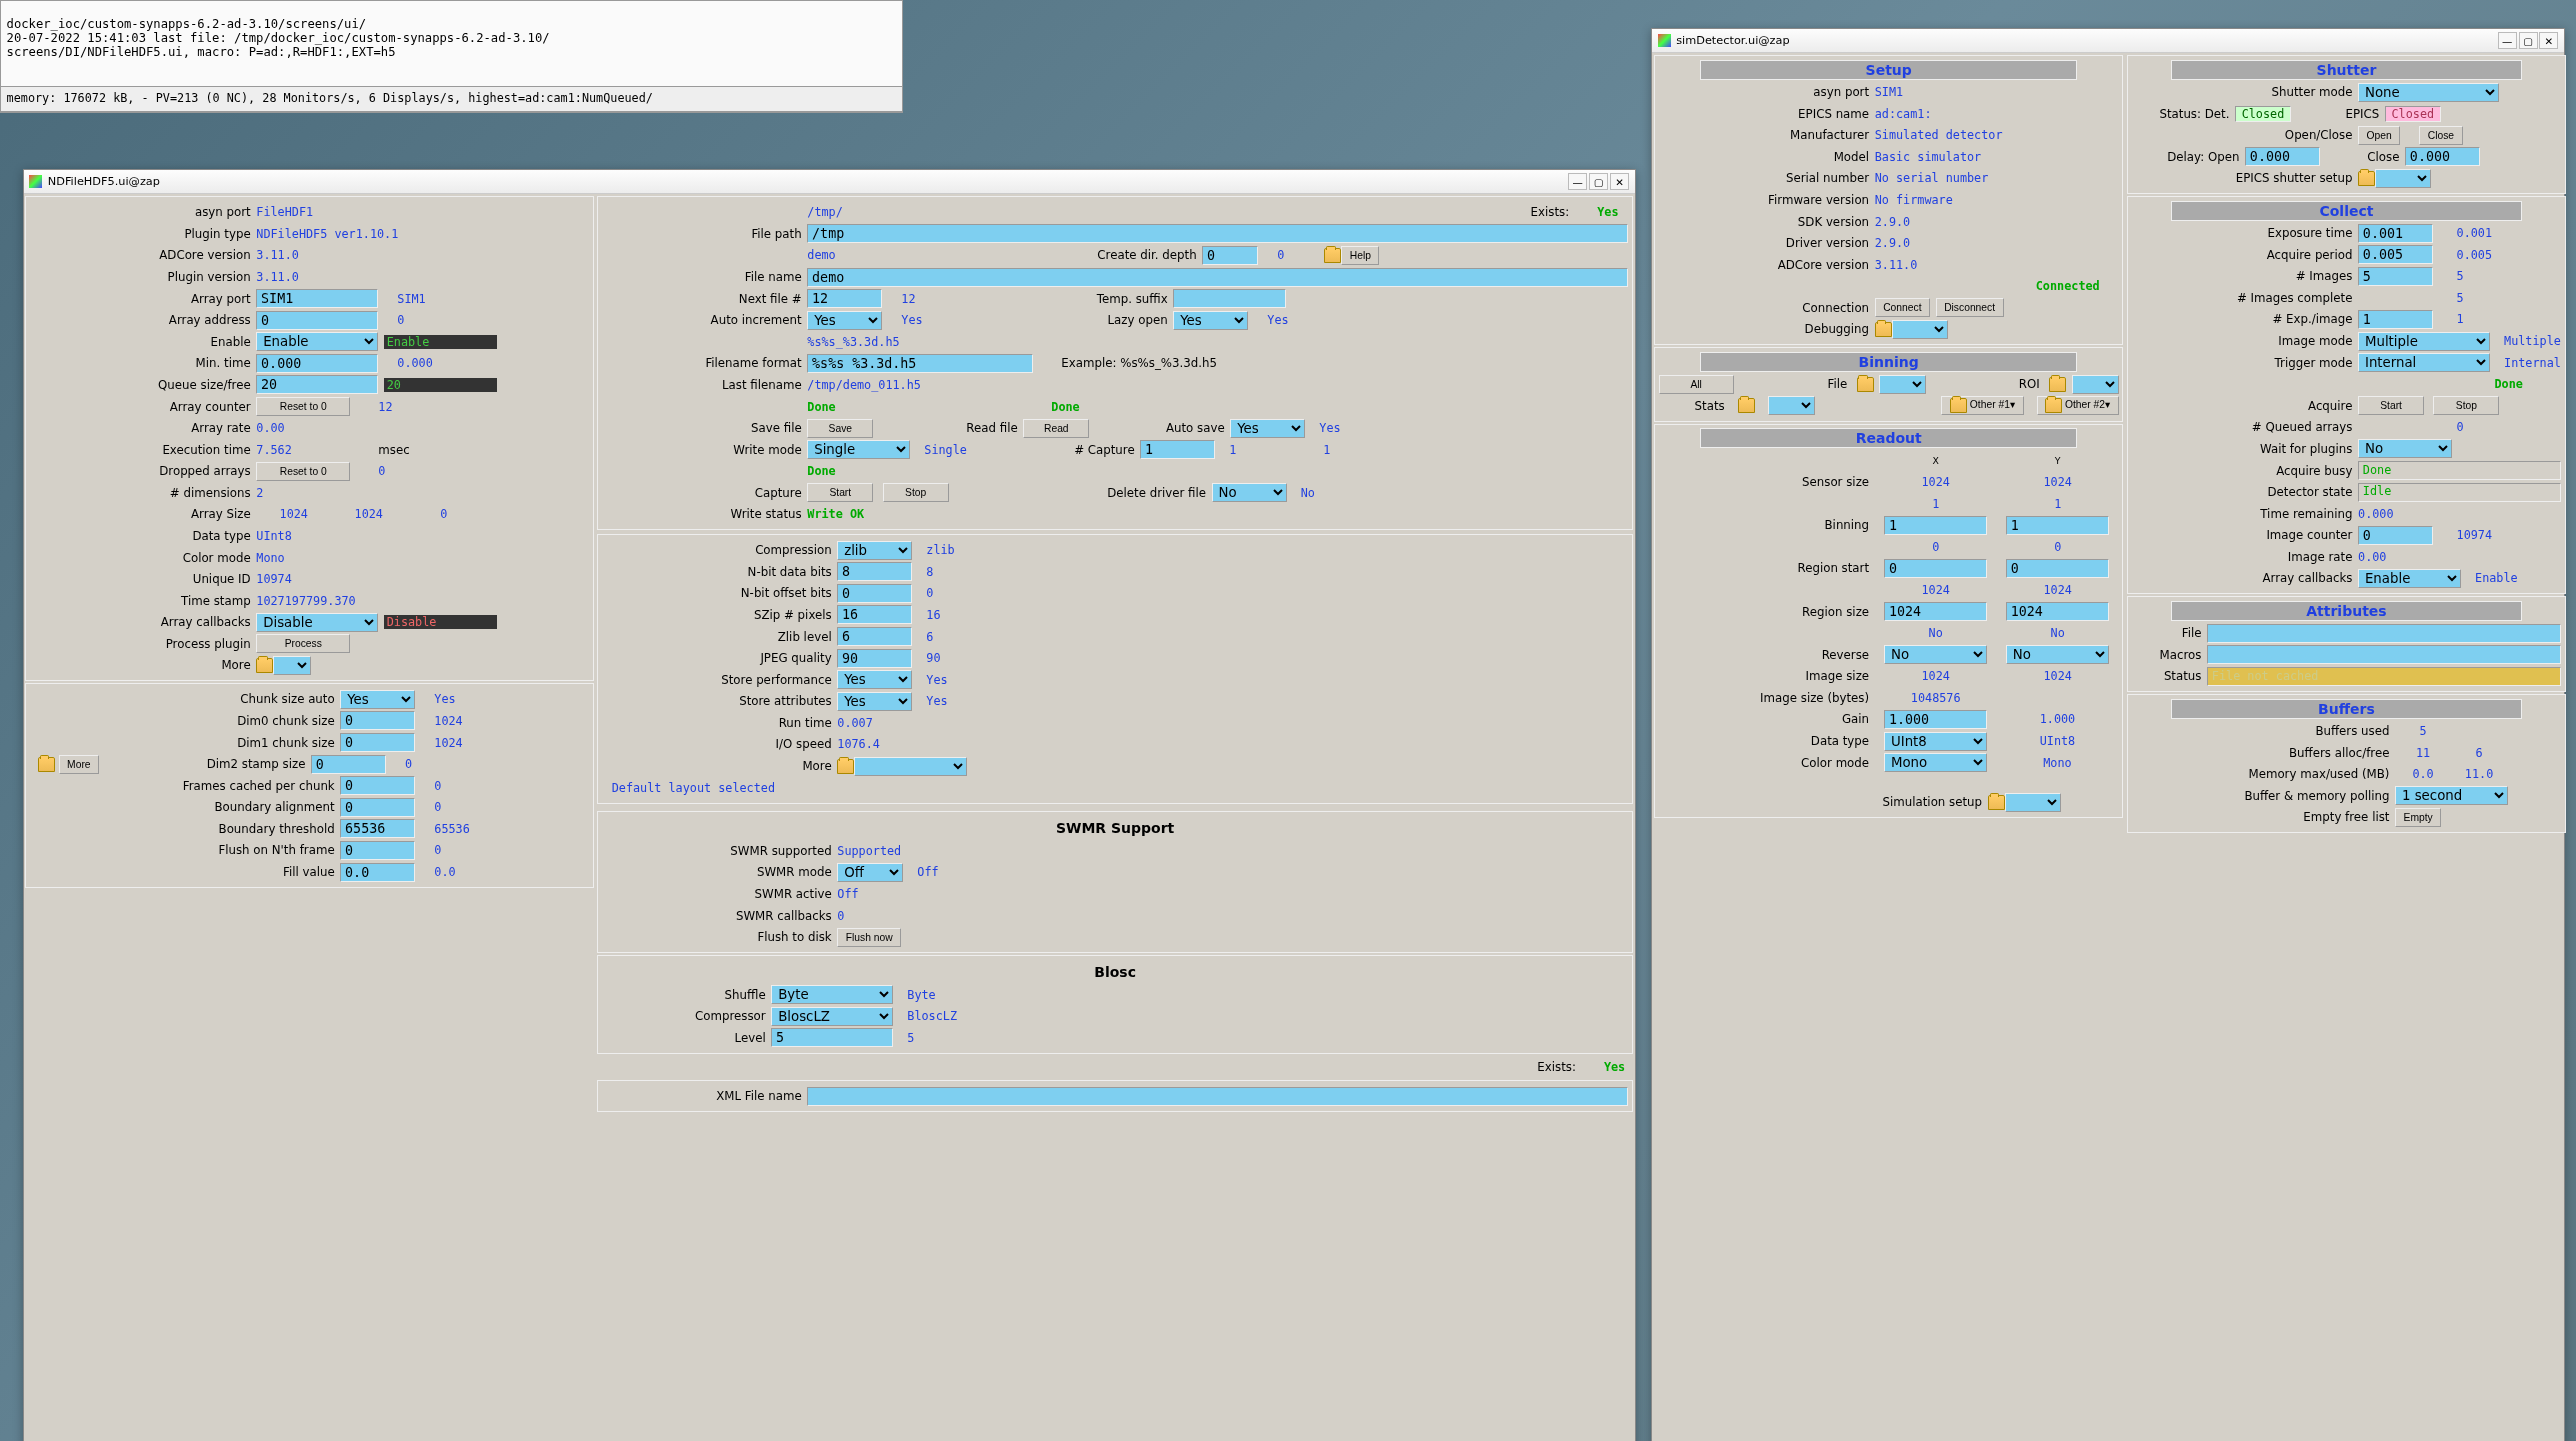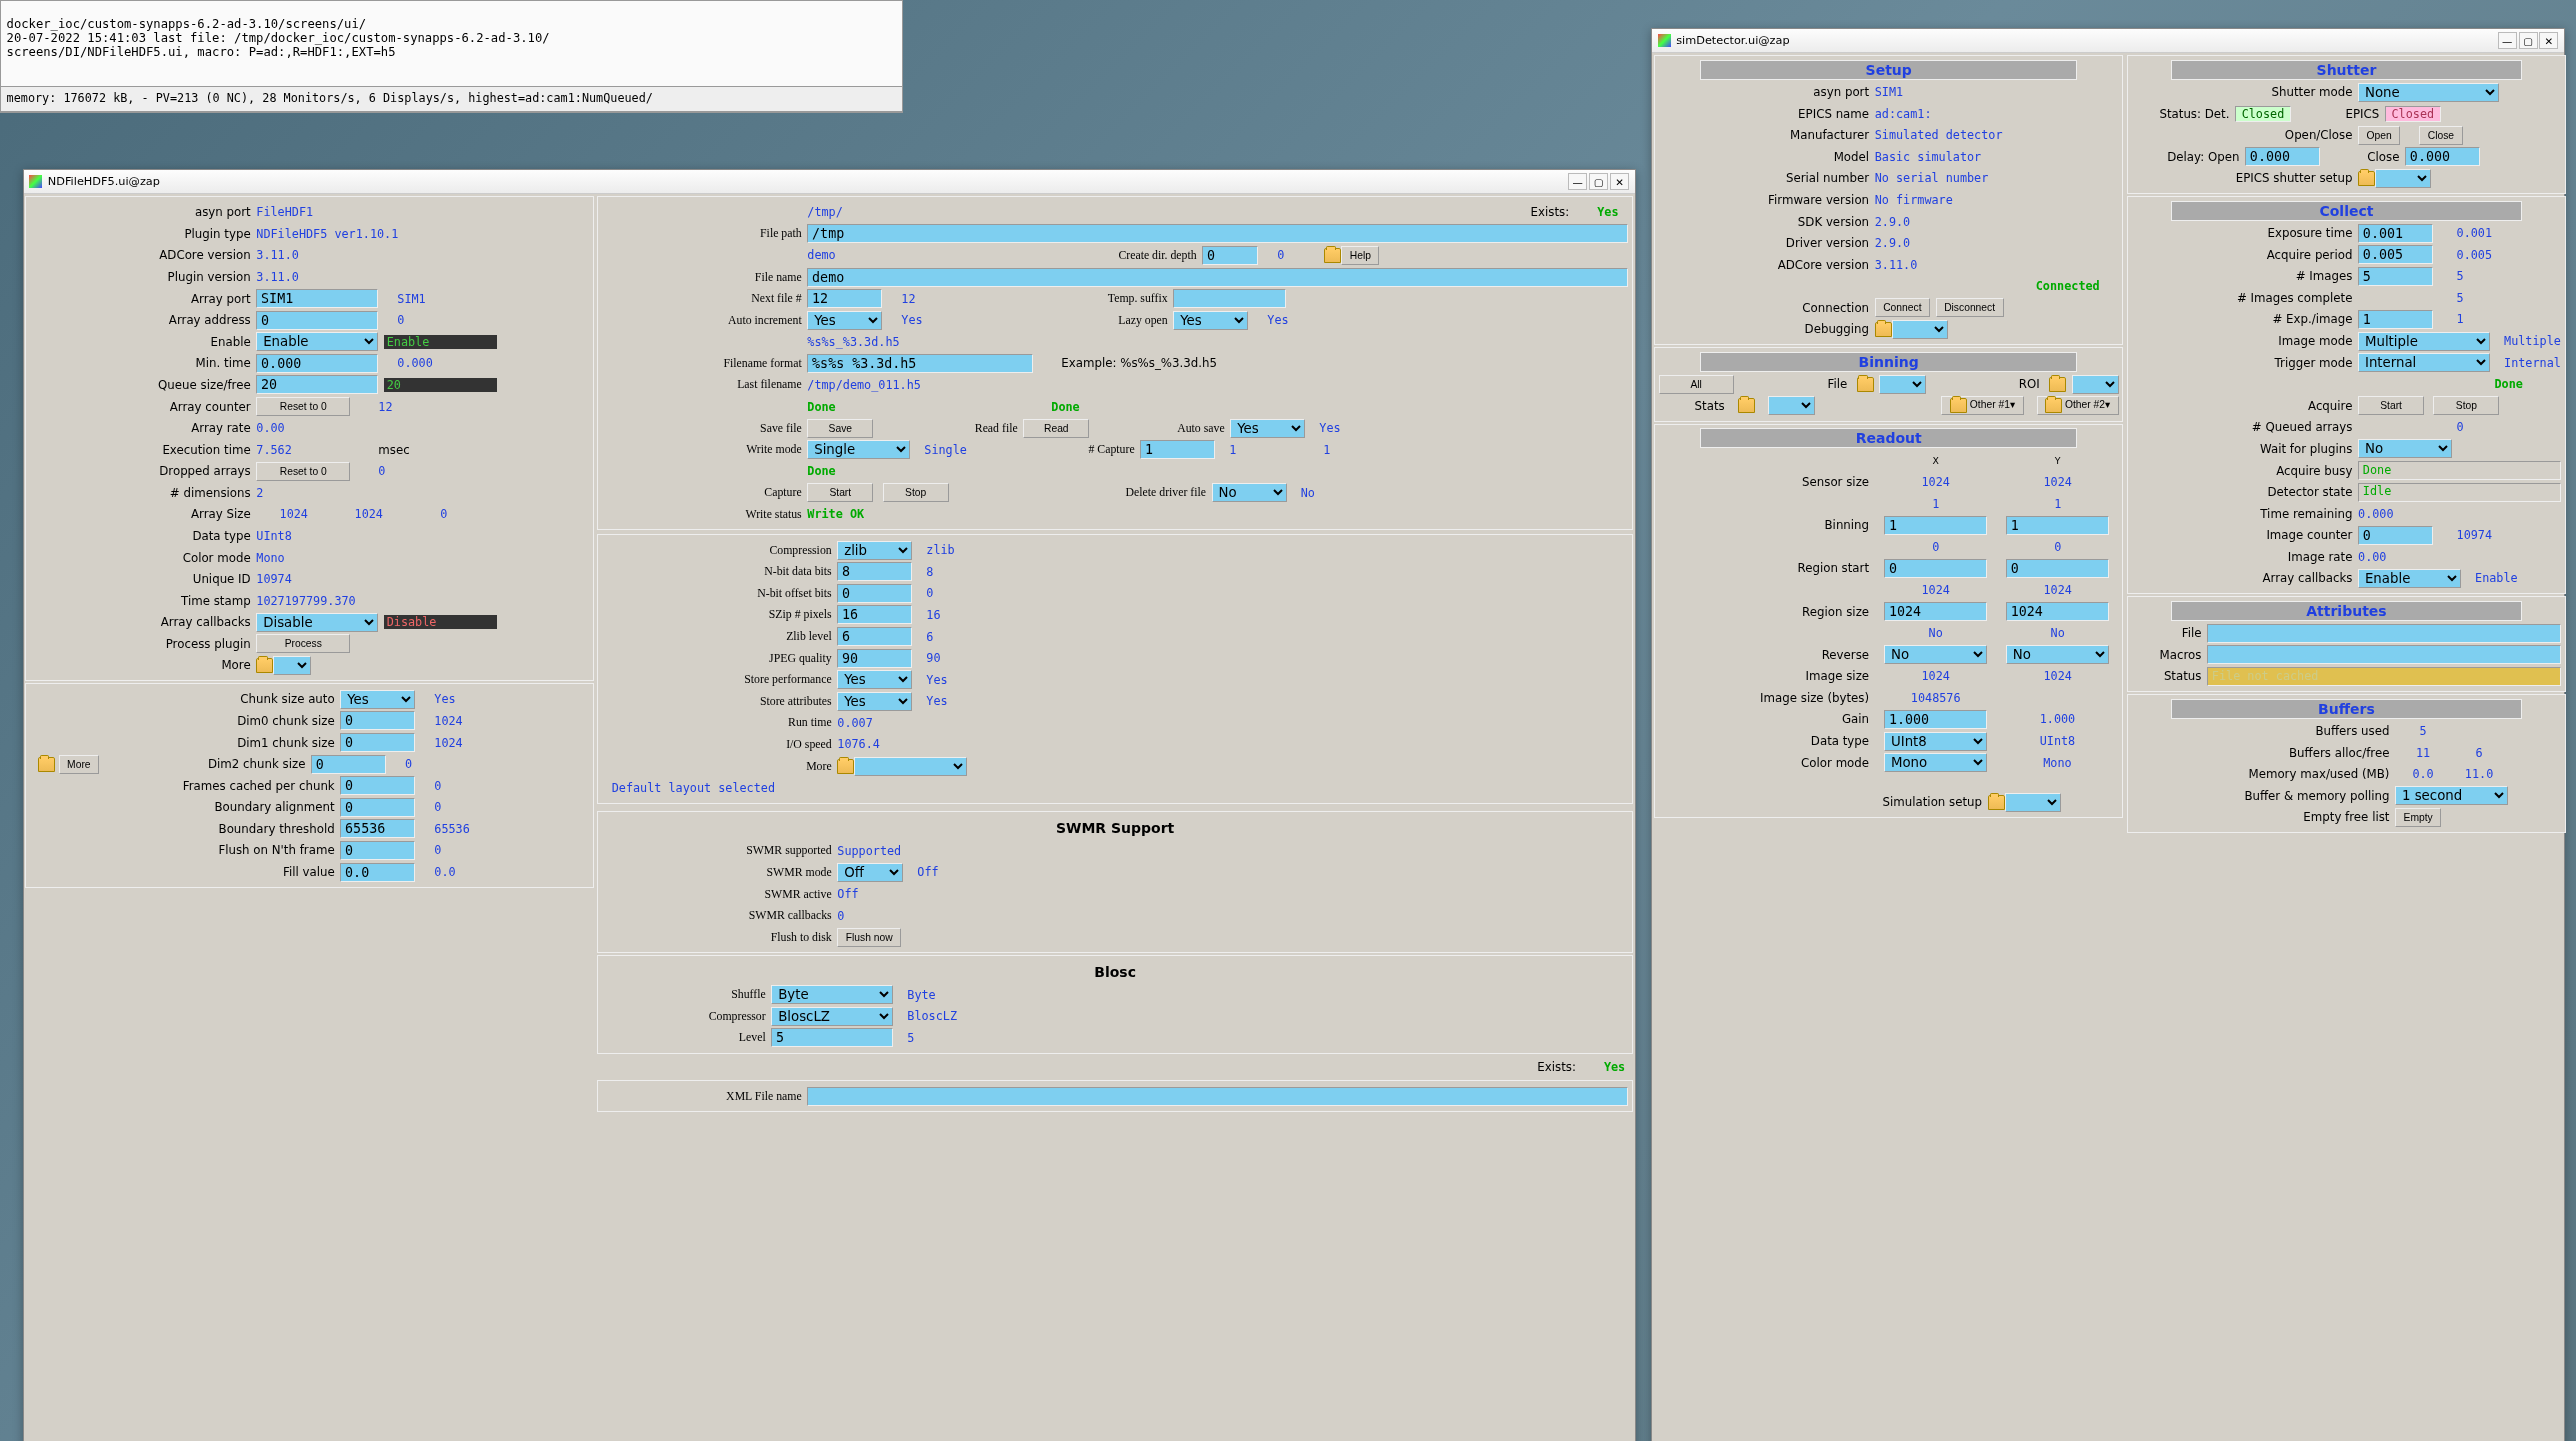--- a/index.html
+++ b/index.html
@@ -119,21 +119,21 @@
 }
 
 #win-hdf { left: 22.6px; top: 169px; width: 1613px; height: 1316px; z-index: 5; }
 #win-sim { left: 1651px; top: 28px; width: 914px; height: 1476px; z-index: 4; }
 
 
 .hdf-body { display: flex; }
 .hdf-left { width: 572px; }
 .hdf-right { flex: 1; }
 .hdf-left .lab { width: 226px; }
-.hdf-right .lab { width: 205px; font-family: Liberation Serif, serif; }
+.hdf-right .lab { width: 205px; }
 
 
 .sim-body { display: flex; }
 .sim-left { width: 523px; }
 .sim-right { flex: 1; }
 .sim-left .lab { width: 216px; }
 .sim-right .lab { width: 226px; }
 
 .pill { border: 1.9px inset #eee; padding: 0 5.6px; font-family: monospace; background: #cfc; color: #060; }
 .pill-pink { background: #fbd; color: #a35; border: 1.9px inset #eee; padding: 0 5.6px; font-family: monospace; }
@@ -279,21 +279,21 @@
             <span class="val" style="margin-left:19px">1024</span>
           </div>
         <div class="row">
             <span class="lab" style="width:310px">Dim1 chunk size</span>
             <input class="inp" style="width: 75px;" value="0">
             <span class="val" style="margin-left:19px">1024</span>
           </div>
         <div class="row">
             <span class="fold" style="margin-left:7.5px"></span>
             <button class="btn" style="margin-left:3.8px">More</button>
-            <span class="lab" style="width:212px">Dim2 chunk size</span>
+            <span class="lab" style="width:212px">Dim2 stamp size</span>
             <input class="inp" style="width: 75px;" value="0">
             <span class="val" style="margin-left:19px">0</span>
           </div>
         <div class="row">
             <span class="lab" style="width:310px">Frames cached per chunk</span>
             <input class="inp" style="width: 75px;" value="0">
             <span class="val" style="margin-left:19px">0</span>
           </div>
         <div class="row">
             <span class="lab" style="width:310px">Boundary alignment</span>

